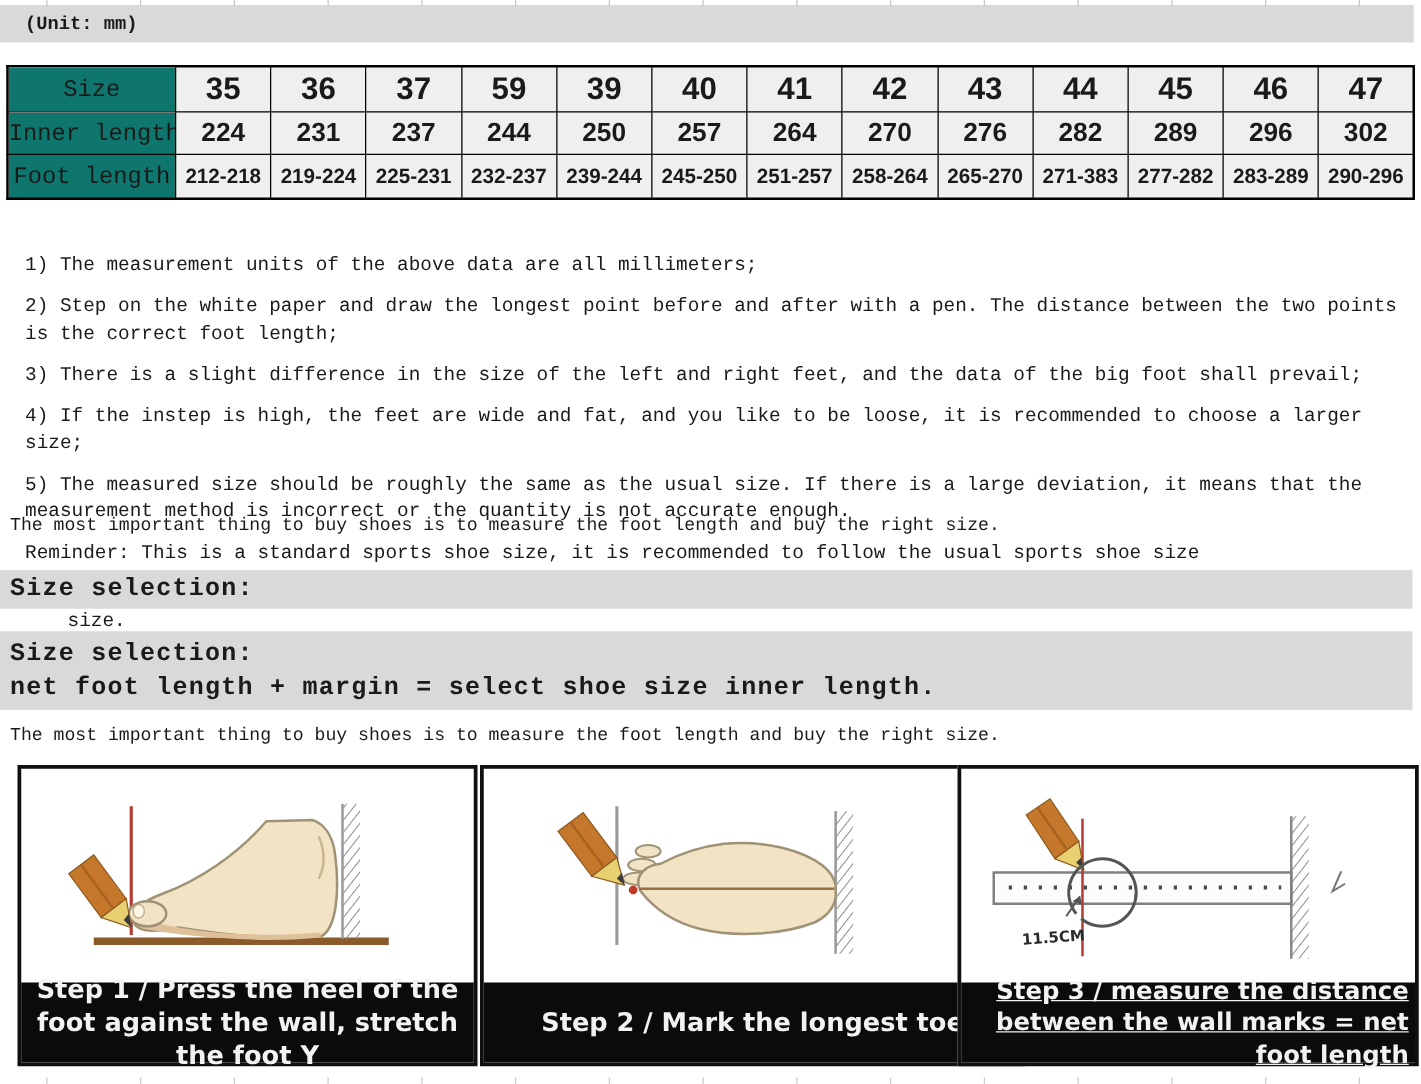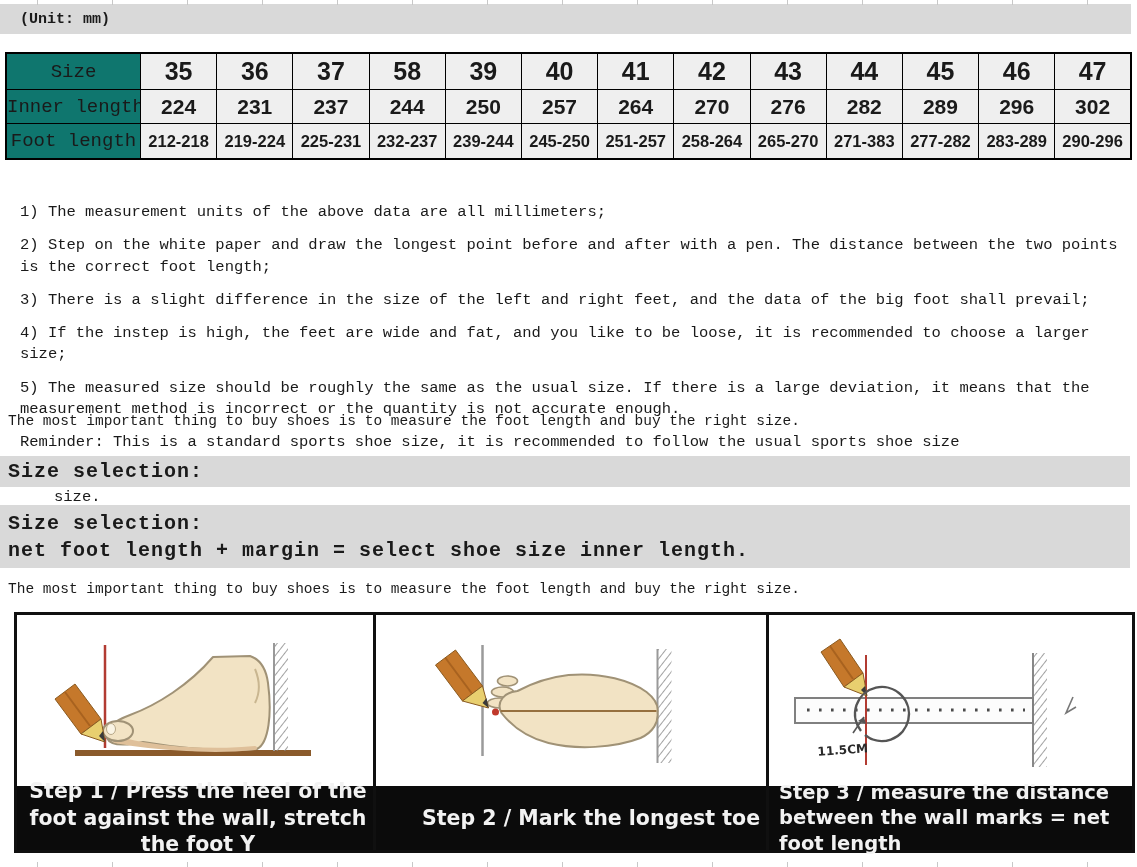--- a/index.html
+++ b/index.html
@@ -56,47 +56,47 @@
     font-size:20px;font-weight:bold;letter-spacing:1px;line-height:27px;
   }
 
   
   .panel{
     position:absolute;top:612px;height:241px;background:#ffffff;
     border:3px solid #101010;box-sizing:border-box;
     display:flex;flex-direction:column;
   }
   .panel-1{left:14px;width:368px;}
-  .panel-2{left:373px;width:436px;}
+  .panel-2{left:384px;width:436px;}
   .panel-3{left:766px;width:369px;}
   .illus{flex:1;overflow:hidden;}
   .illus svg{display:block;width:100%;height:100%;}
   .caption{
     background:#0b0b0b;color:#f2f2f2;height:64px;flex:0 0 64px;
     display:flex;align-items:center;justify-content:center;text-align:center;
     font-family:"DejaVu Sans","Liberation Sans",sans-serif;
     font-size:20.5px;font-weight:600;line-height:1.3;padding:0 5px;box-sizing:border-box;
   }
-  .panel-3 .caption{justify-content:flex-start;text-align:left;padding-left:10px;font-size:19.5px;}
+  .panel-3 .caption{justify-content:flex-start;text-align:right;padding-left:10px;font-size:19.5px;text-decoration:underline;}
 </style>
 </head>
 <body>
 
 <div class="title-bar">
   <span class="t-unit">(Unit: mm)</span>
 </div>
 
 <table class="size-table">
   <tbody>
       <tr class="r-size">
     <td class="lbl">Size</td>
   <td>35</td>
         <td>36</td>
         <td>37</td>
-        <td>58</td>
+        <td>59</td>
         <td>39</td>
         <td>40</td>
         <td>41</td>
         <td>42</td>
         <td>43</td>
         <td>44</td>
         <td>45</td>
         <td>46</td>
         <td>47</td>
       </tr>

